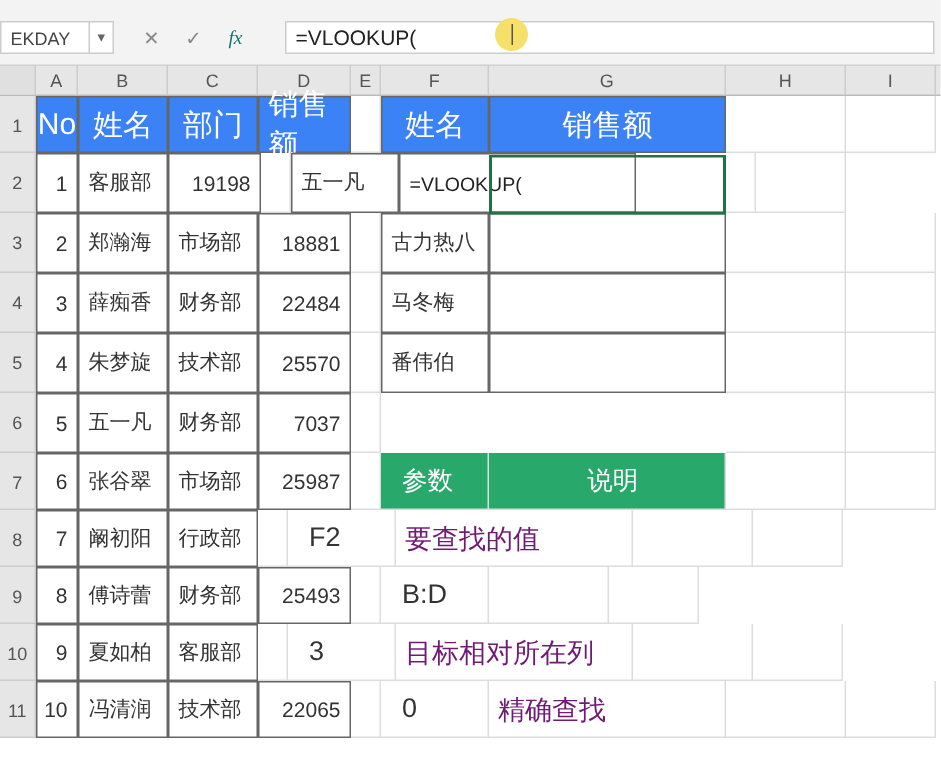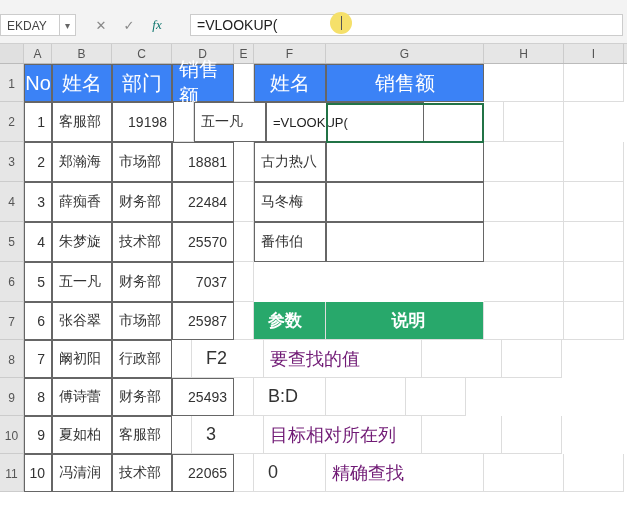--- a/index.html
+++ b/index.html
@@ -73,21 +73,21 @@
   .cI { width: 60px; }
 
   .dark-header {
     background: #3b82f6; color: #fff; font-size: 20px; font-weight: 400;
     justify-content: center; border-right: 1px solid #555;
   }
   .bordered { border: 1px solid #666 !important; }
   .row.header-row { height: 38px; }
 
   .green-header {
-    background: #28a86b; color: #fff; font-size: 17px; font-weight: 700;
+    background: #28a86b; color: #fff; font-size: 17px; font-weight: 400;
     justify-content: flex-start; padding-left: 14px;
   }
   .formula-cell { color: #222; font-size: 13px; }
   .active-cell {
     position: absolute;
     box-shadow: 0 0 0 2px #217346 inset;
     pointer-events: none;
   }
 
   .info-row { height: 38px; }

